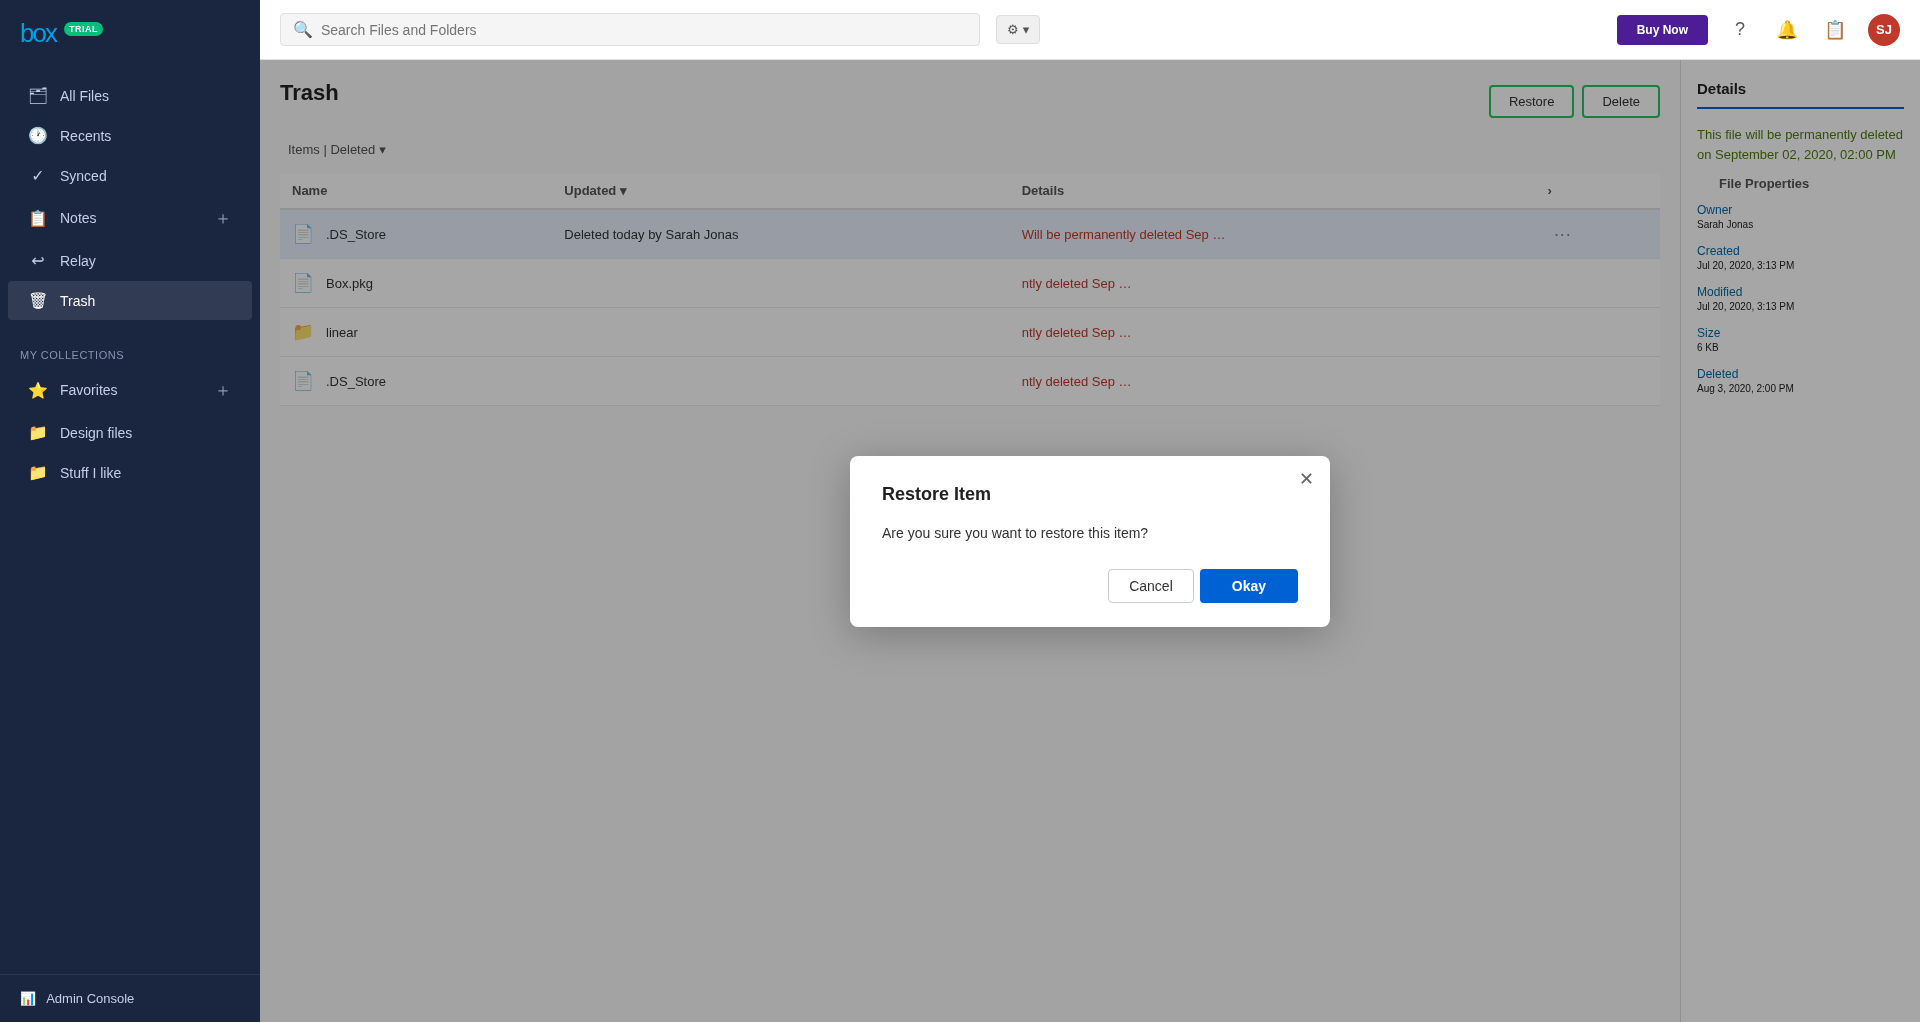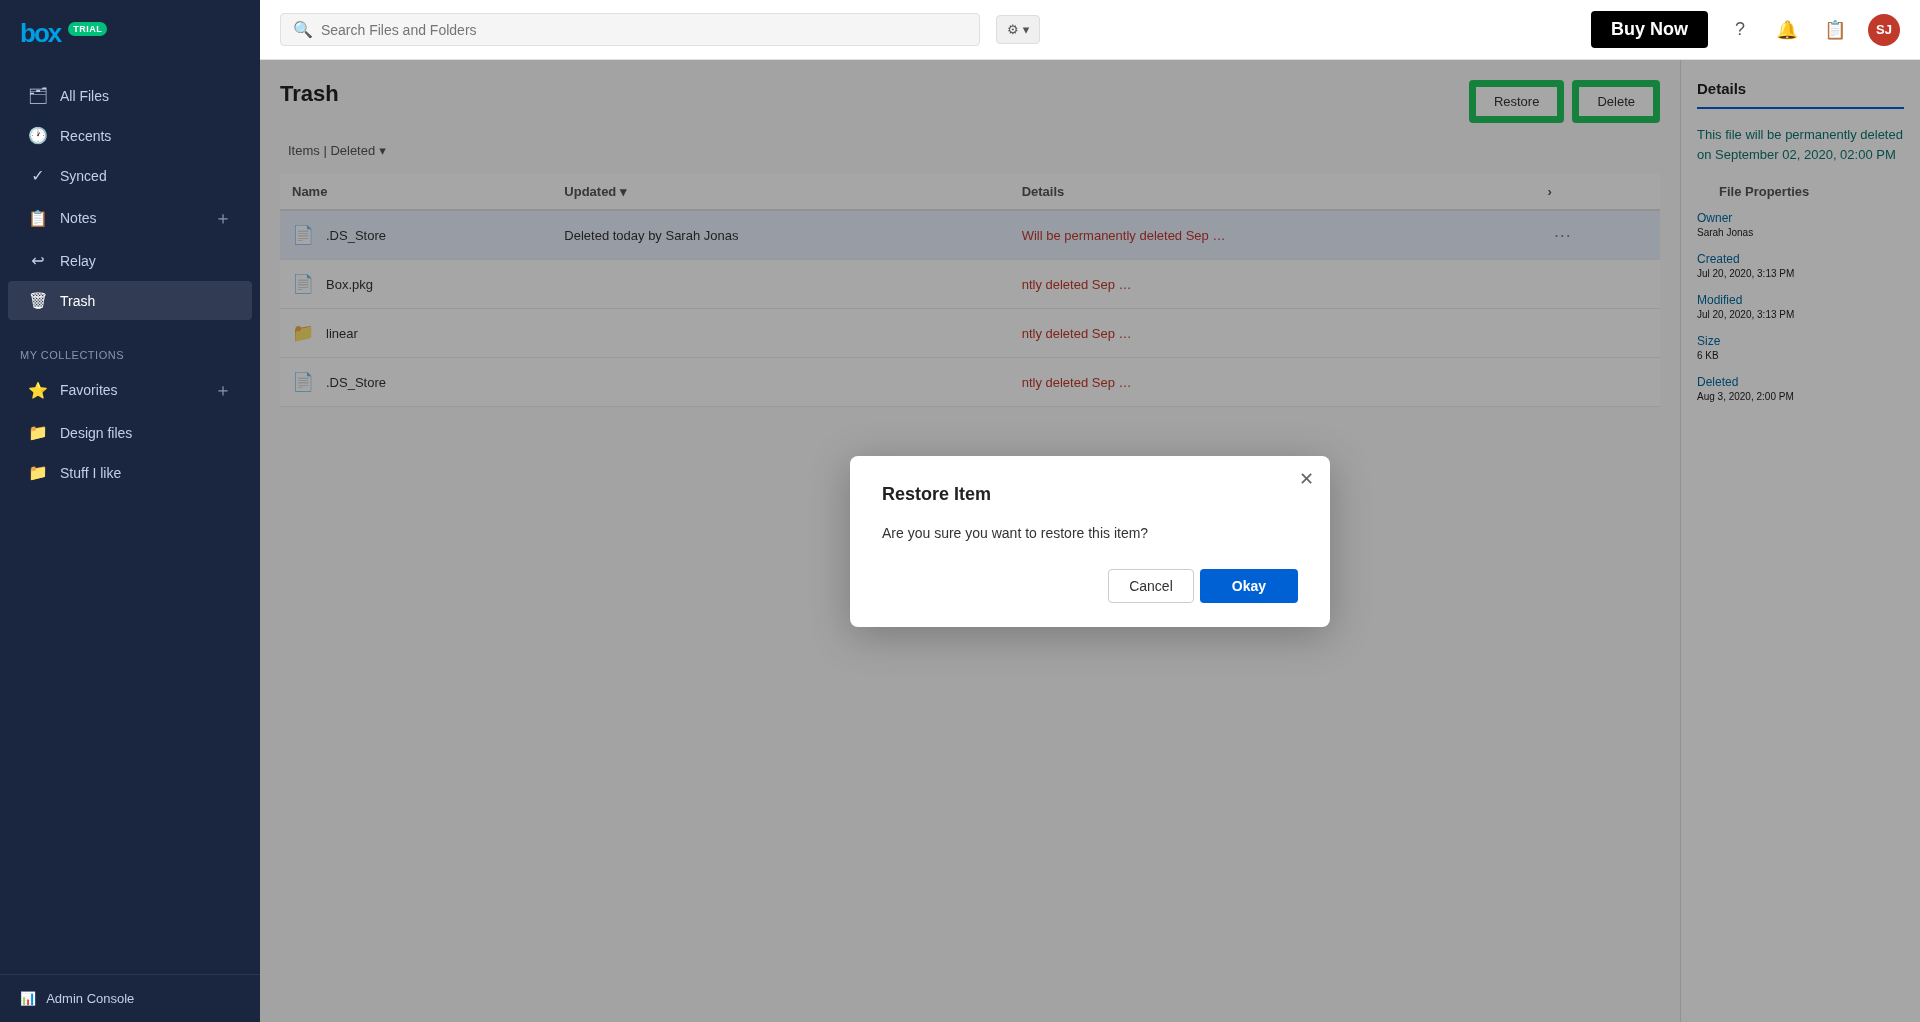--- a/index.html
+++ b/index.html
@@ -16,21 +16,21 @@
       height: 100vh;
     }
     .sidebar-logo {
       padding: 18px 20px;
       display: flex;
       align-items: center;
       gap: 8px;
     }
     .logo-box {
       font-size: 26px;
-      font-weight: 700;
+      font-weight: 400;
       color: #009fe3;
       letter-spacing: -2px;
     }
     .trial-badge {
       background: #00c07a;
       color: white;
       font-size: 9px;
       font-weight: 700;
       padding: 2px 5px;
       border-radius: 7px;
@@ -113,26 +113,26 @@
       color: #666;
       width: 100%;
     }
     .header-actions {
       display: flex;
       align-items: center;
       gap: 16px;
       margin-left: auto;
     }
     .buy-now-btn {
-      background: #000000;
+      background: #4c1d95;
       color: white;
       border: none;
       padding: 8px 20px;
       border-radius: 4px;
-      font-size: 18px;
+      font-size: 12px;
       font-weight: 600;
       cursor: pointer;
     }
     .header-icon {
       font-size: 18px;
       color: #555;
       cursor: pointer;
       width: 32px;
       height: 32px;
       display: flex;
@@ -202,21 +202,21 @@
       font-size: 13px;
       color: #555;
       background: none;
       border: none;
       cursor: pointer;
       padding: 4px 8px;
       border-radius: 4px;
     }
     .action-btn {
       padding: 7px 18px;
-      border: 7px solid #22c55e;
+      border: 2px solid #22c55e;
       border-radius: 4px;
       background: white;
       font-size: 13px;
       color: #333;
       cursor: pointer;
     }
 
     
     .file-table { width: 100%; border-collapse: collapse; }
     .file-table th {
@@ -263,23 +263,23 @@
     .panel-title {
       font-size: 15px;
       font-weight: 600;
       color: #222;
       border-bottom: 2px solid #0061d5;
       padding-bottom: 10px;
       margin-bottom: 16px;
     }
     .panel-desc {
       font-size: 13px;
-      color: #0f766e;
+      color: #4d7c0f;
       line-height: 1.5;
-      margin-bottom: 20px;
+      margin-bottom: 12px;
     }
     .panel-section-title {
       font-size: 13px;
       font-weight: 600;
       color: #555;
       margin-bottom: 12px;
       padding-left: 22px;
     }
     .panel-prop { margin-bottom: 14px; }
     .panel-prop-label { font-size: 12px; color: #0369a1; margin-bottom: 2px; }

